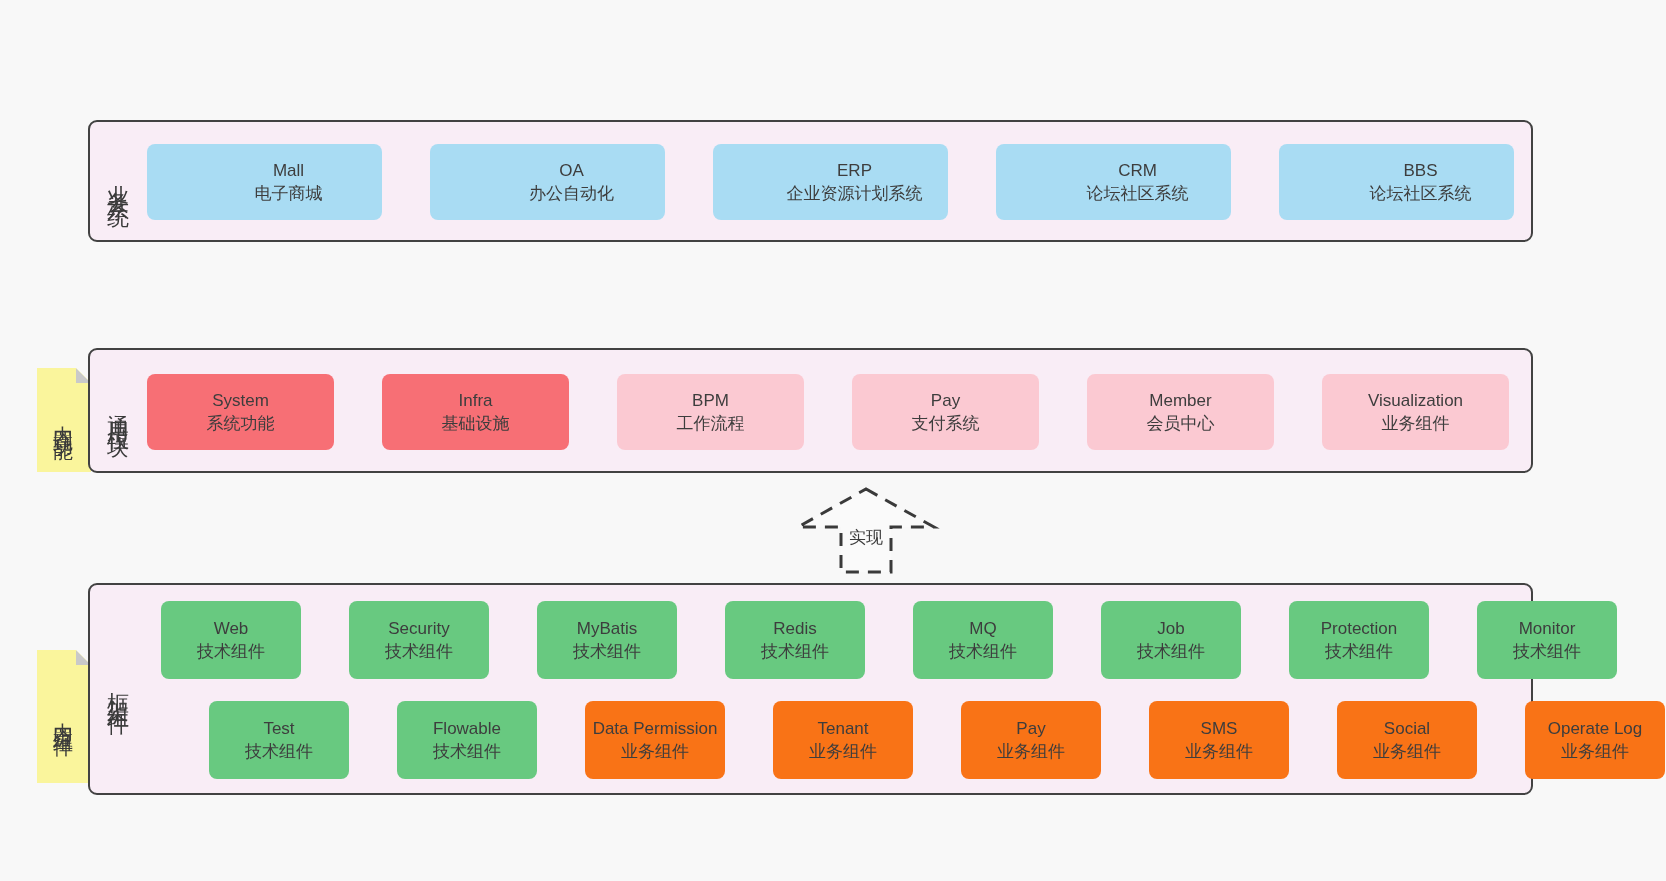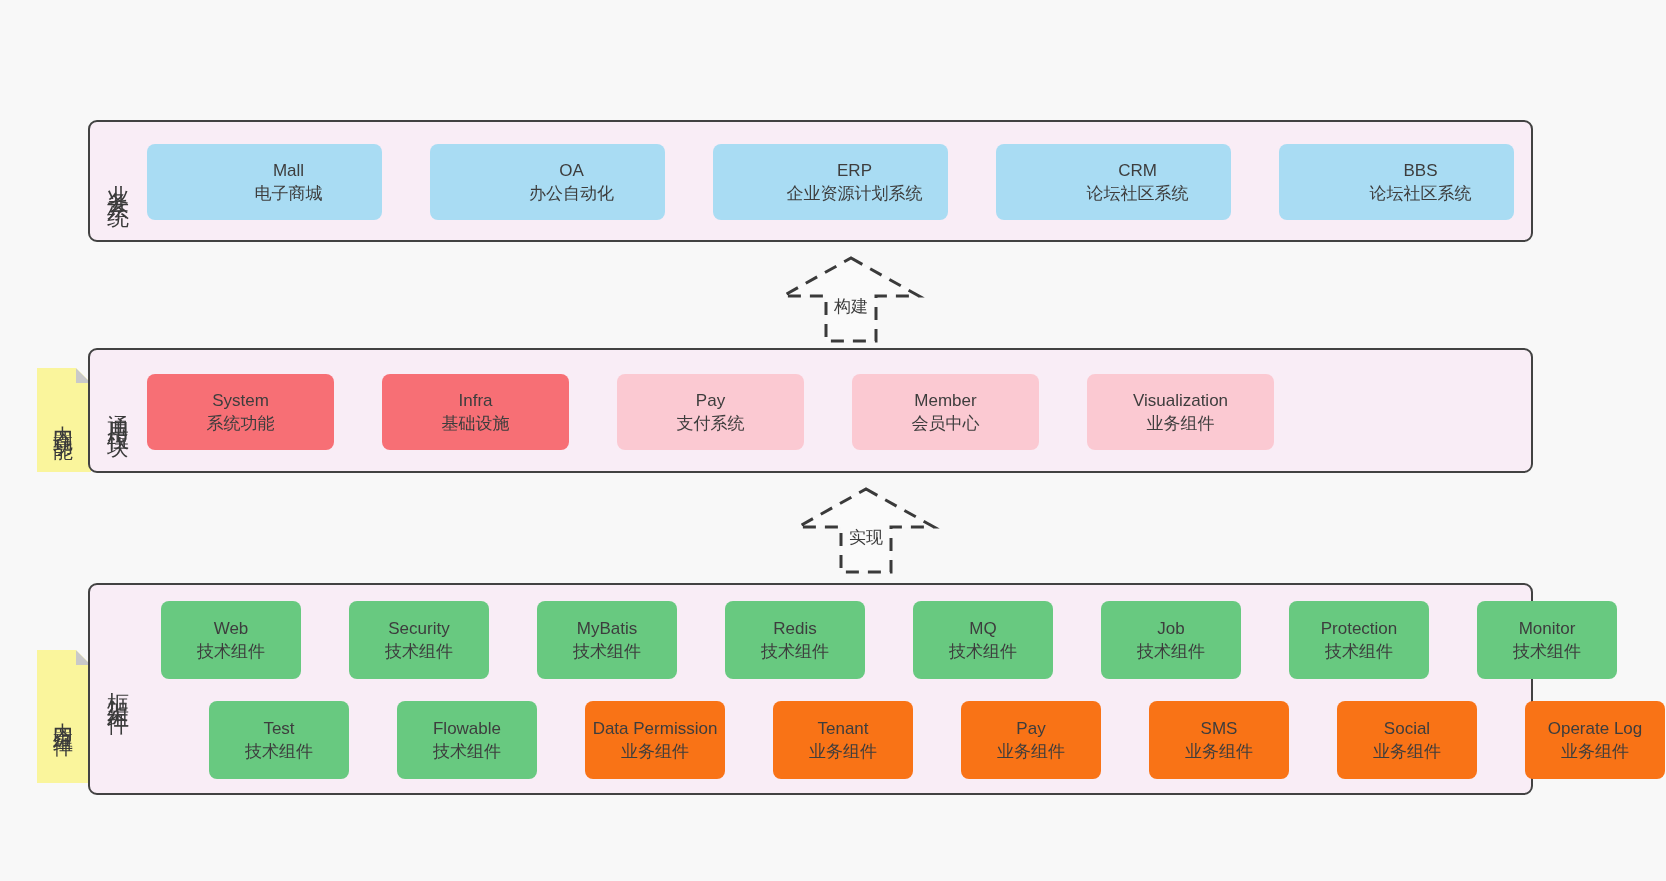--- a/index.html
+++ b/index.html
@@ -81,44 +81,42 @@
         <div>CRM</div>
         <div>论坛社区系统</div>
       </div>
       <div class="box box-lg blue">
         <div>BBS</div>
         <div>论坛社区系统</div>
       </div>
     </div>
   </section>
 
-  <div class="arrow" id="arrow-build">
-    <svg width="152" height="92" viewBox="0 0 152 92">
-      <path d="M76 4 L144 42 L101 42 L101 87 L51 87 L51 42 L8 42 Z" fill="#fafafa" stroke="#3a3a3a" stroke-width="3" stroke-dasharray="13 9" stroke-linejoin="miter"></path>
-      <text x="76" y="58" text-anchor="middle">构建</text>
-    </svg>
-  </div>
 
   <div class="note" id="note-modules">
     <span class="fold"></span>
     <span class="ntext">内置功能</span>
   </div>
 
   <section class="container" id="layer-modules">
     <div class="vlabel">通用模块</div>
     <div class="row row-lg">
       <div class="box box-lg red">
         <div>System</div>
         <div>系统功能</div>
       </div>
       <div class="box box-lg red">
         <div>Infra</div>
         <div>基础设施</div>
       </div>
       <div class="box box-lg pink">
+        <div>BPM</div>
+        <div>工作流程</div>
+      </div>
+      <div class="box box-lg pink">
         <div>Pay</div>
         <div>支付系统</div>
       </div>
       <div class="box box-lg pink">
         <div>Member</div>
         <div>会员中心</div>
       </div>
       <div class="box box-lg pink">
         <div>Visualization</div>
         <div>业务组件</div>

